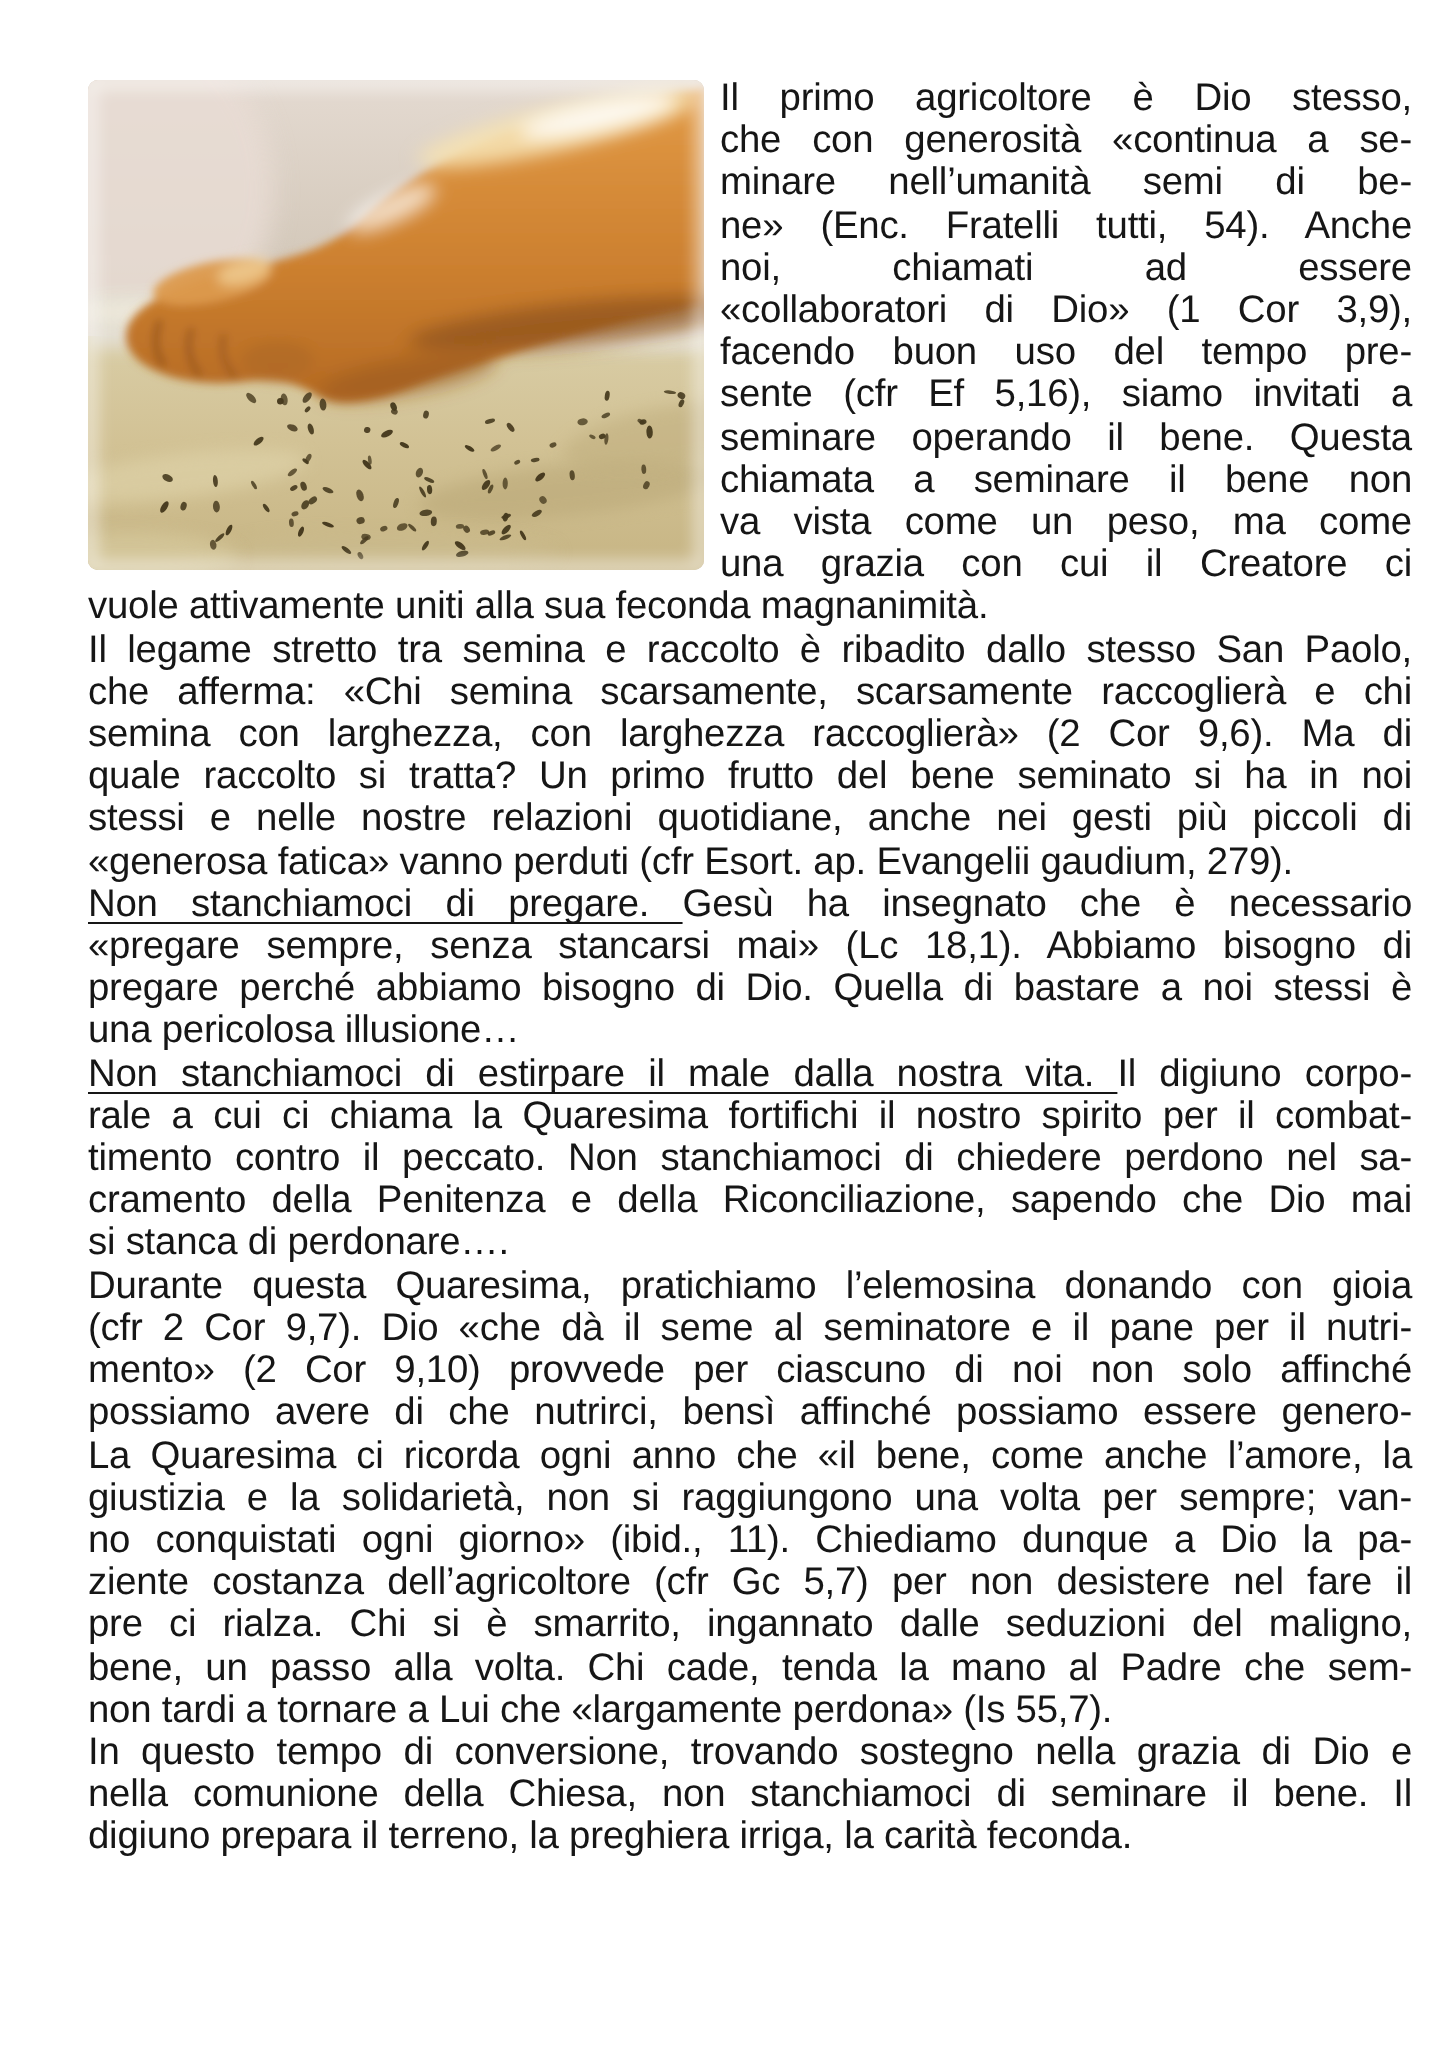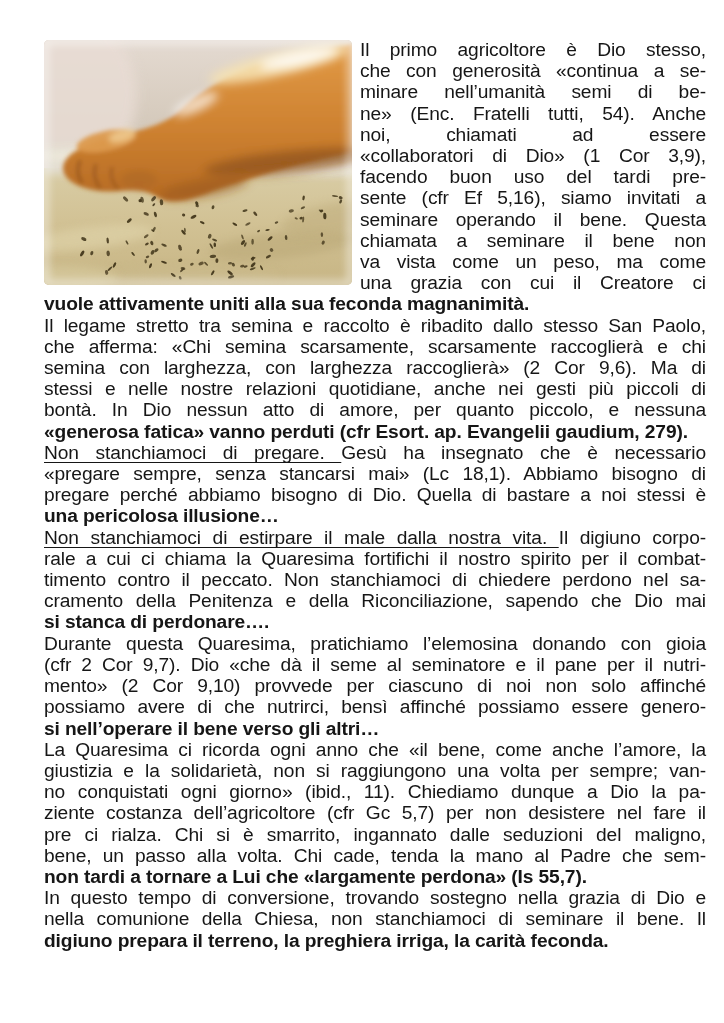--- a/index.html
+++ b/index.html
@@ -27,21 +27,21 @@
     border-radius: 5px;
     overflow: hidden;
     background: #d8cdbd;
   }
   .photo svg { display: block; }
   .line {
     text-align: justify;
     text-align-last: justify;
     white-space: normal;
   }
-  .line.last { text-align-last: left; font-weight: bold; }
+  .line.last { text-align-last: left; }
   .em {
     text-decoration: underline;
     text-decoration-thickness: 1.4px;
     text-underline-offset: 2.5px;
     text-decoration-skip-ink: none;
   }
 </style>
 </head>
 <body>
 
@@ -226,47 +226,46 @@
         <rect x="1" y="1" width="306" height="243" fill="none" stroke="#ffffff" stroke-width="7" opacity="0.55" filter="url(#b4)"></rect>
       </svg>
     </figure>
 
   <div class="line"><span class="">Il primo agricoltore è Dio stesso,</span></div>
       <div class="line"><span class="">che con generosità «continua a se-</span></div>
       <div class="line"><span class="">minare nell’umanità semi di be-</span></div>
       <div class="line"><span class="">ne» (Enc. Fratelli tutti, 54). Anche</span></div>
       <div class="line"><span class="">noi, chiamati ad essere</span></div>
       <div class="line"><span class="">«collaboratori di Dio» (1 Cor 3,9),</span></div>
-      <div class="line"><span class="">facendo buon uso del tardi pre-</span></div>
+      <div class="line"><span class="">facendo buon uso del tempo pre-</span></div>
       <div class="line"><span class="">sente (cfr Ef 5,16), siamo invitati a</span></div>
       <div class="line"><span class="">seminare operando il bene. Questa</span></div>
       <div class="line"><span class="">chiamata a seminare il bene non</span></div>
       <div class="line"><span class="">va vista come un peso, ma come</span></div>
       <div class="line"><span class="">una grazia con cui il Creatore ci</span></div>
       <div class="line last"><span class="">vuole attivamente uniti alla sua feconda magnanimità.</span></div>
       <div class="line"><span class="">Il legame stretto tra semina e raccolto è ribadito dallo stesso San Paolo,</span></div>
       <div class="line"><span class="">che afferma: «Chi semina scarsamente, scarsamente raccoglierà e chi</span></div>
       <div class="line"><span class="">semina con larghezza, con larghezza raccoglierà» (2 Cor 9,6). Ma di</span></div>
+      <div class="line"><span class="">quale raccolto si tratta? Un primo frutto del bene seminato si ha in noi</span></div>
       <div class="line"><span class="">stessi e nelle nostre relazioni quotidiane, anche nei gesti più piccoli di</span></div>
-      <div class="line"><span class="">bontà. In Dio nessun atto di amore, per quanto piccolo, e nessuna</span></div>
       <div class="line last"><span class="">«generosa fatica» vanno perduti (cfr Esort. ap. Evangelii gaudium, 279).</span></div>
       <div class="line"><span class="em">Non stanchiamoci di pregare. </span><span class="">Gesù ha insegnato che è necessario</span></div>
       <div class="line"><span class="">«pregare sempre, senza stancarsi mai» (Lc 18,1). Abbiamo bisogno di</span></div>
       <div class="line"><span class="">pregare perché abbiamo bisogno di Dio. Quella di bastare a noi stessi è</span></div>
       <div class="line last"><span class="">una pericolosa illusione…</span></div>
       <div class="line"><span class="em">Non stanchiamoci di estirpare il male dalla nostra vita. </span><span class="">Il digiuno corpo-</span></div>
       <div class="line"><span class="">rale a cui ci chiama la Quaresima fortifichi il nostro spirito per il combat-</span></div>
       <div class="line"><span class="">timento contro il peccato. Non stanchiamoci di chiedere perdono nel sa-</span></div>
       <div class="line"><span class="">cramento della Penitenza e della Riconciliazione, sapendo che Dio mai</span></div>
       <div class="line last"><span class="">si stanca di perdonare….</span></div>
       <div class="line"><span class="">Durante questa Quaresima, pratichiamo l’elemosina donando con gioia</span></div>
       <div class="line"><span class="">(cfr 2 Cor 9,7). Dio «che dà il seme al seminatore e il pane per il nutri-</span></div>
       <div class="line"><span class="">mento» (2 Cor 9,10) provvede per ciascuno di noi non solo affinché</span></div>
       <div class="line"><span class="">possiamo avere di che nutrirci, bensì affinché possiamo essere genero-</span></div>
-      <div class="line last"><span class="">si nell’operare il bene verso gli altri…</span></div>
       <div class="line"><span class="">La Quaresima ci ricorda ogni anno che «il bene, come anche l’amore, la</span></div>
       <div class="line"><span class="">giustizia e la solidarietà, non si raggiungono una volta per sempre; van-</span></div>
       <div class="line"><span class="">no conquistati ogni giorno» (ibid., 11). Chiediamo dunque a Dio la pa-</span></div>
       <div class="line"><span class="">ziente costanza dell’agricoltore (cfr Gc 5,7) per non desistere nel fare il</span></div>
       <div class="line"><span class="">pre ci rialza. Chi si è smarrito, ingannato dalle seduzioni del maligno,</span></div>
       <div class="line"><span class="">bene, un passo alla volta. Chi cade, tenda la mano al Padre che sem-</span></div>
       <div class="line last"><span class="">non tardi a tornare a Lui che «largamente perdona» (Is 55,7).</span></div>
       <div class="line"><span class="">In questo tempo di conversione, trovando sostegno nella grazia di Dio e</span></div>
       <div class="line"><span class="">nella comunione della Chiesa, non stanchiamoci di seminare il bene. Il</span></div>
       <div class="line last"><span class="">digiuno prepara il terreno, la preghiera irriga, la carità feconda.</span></div>

